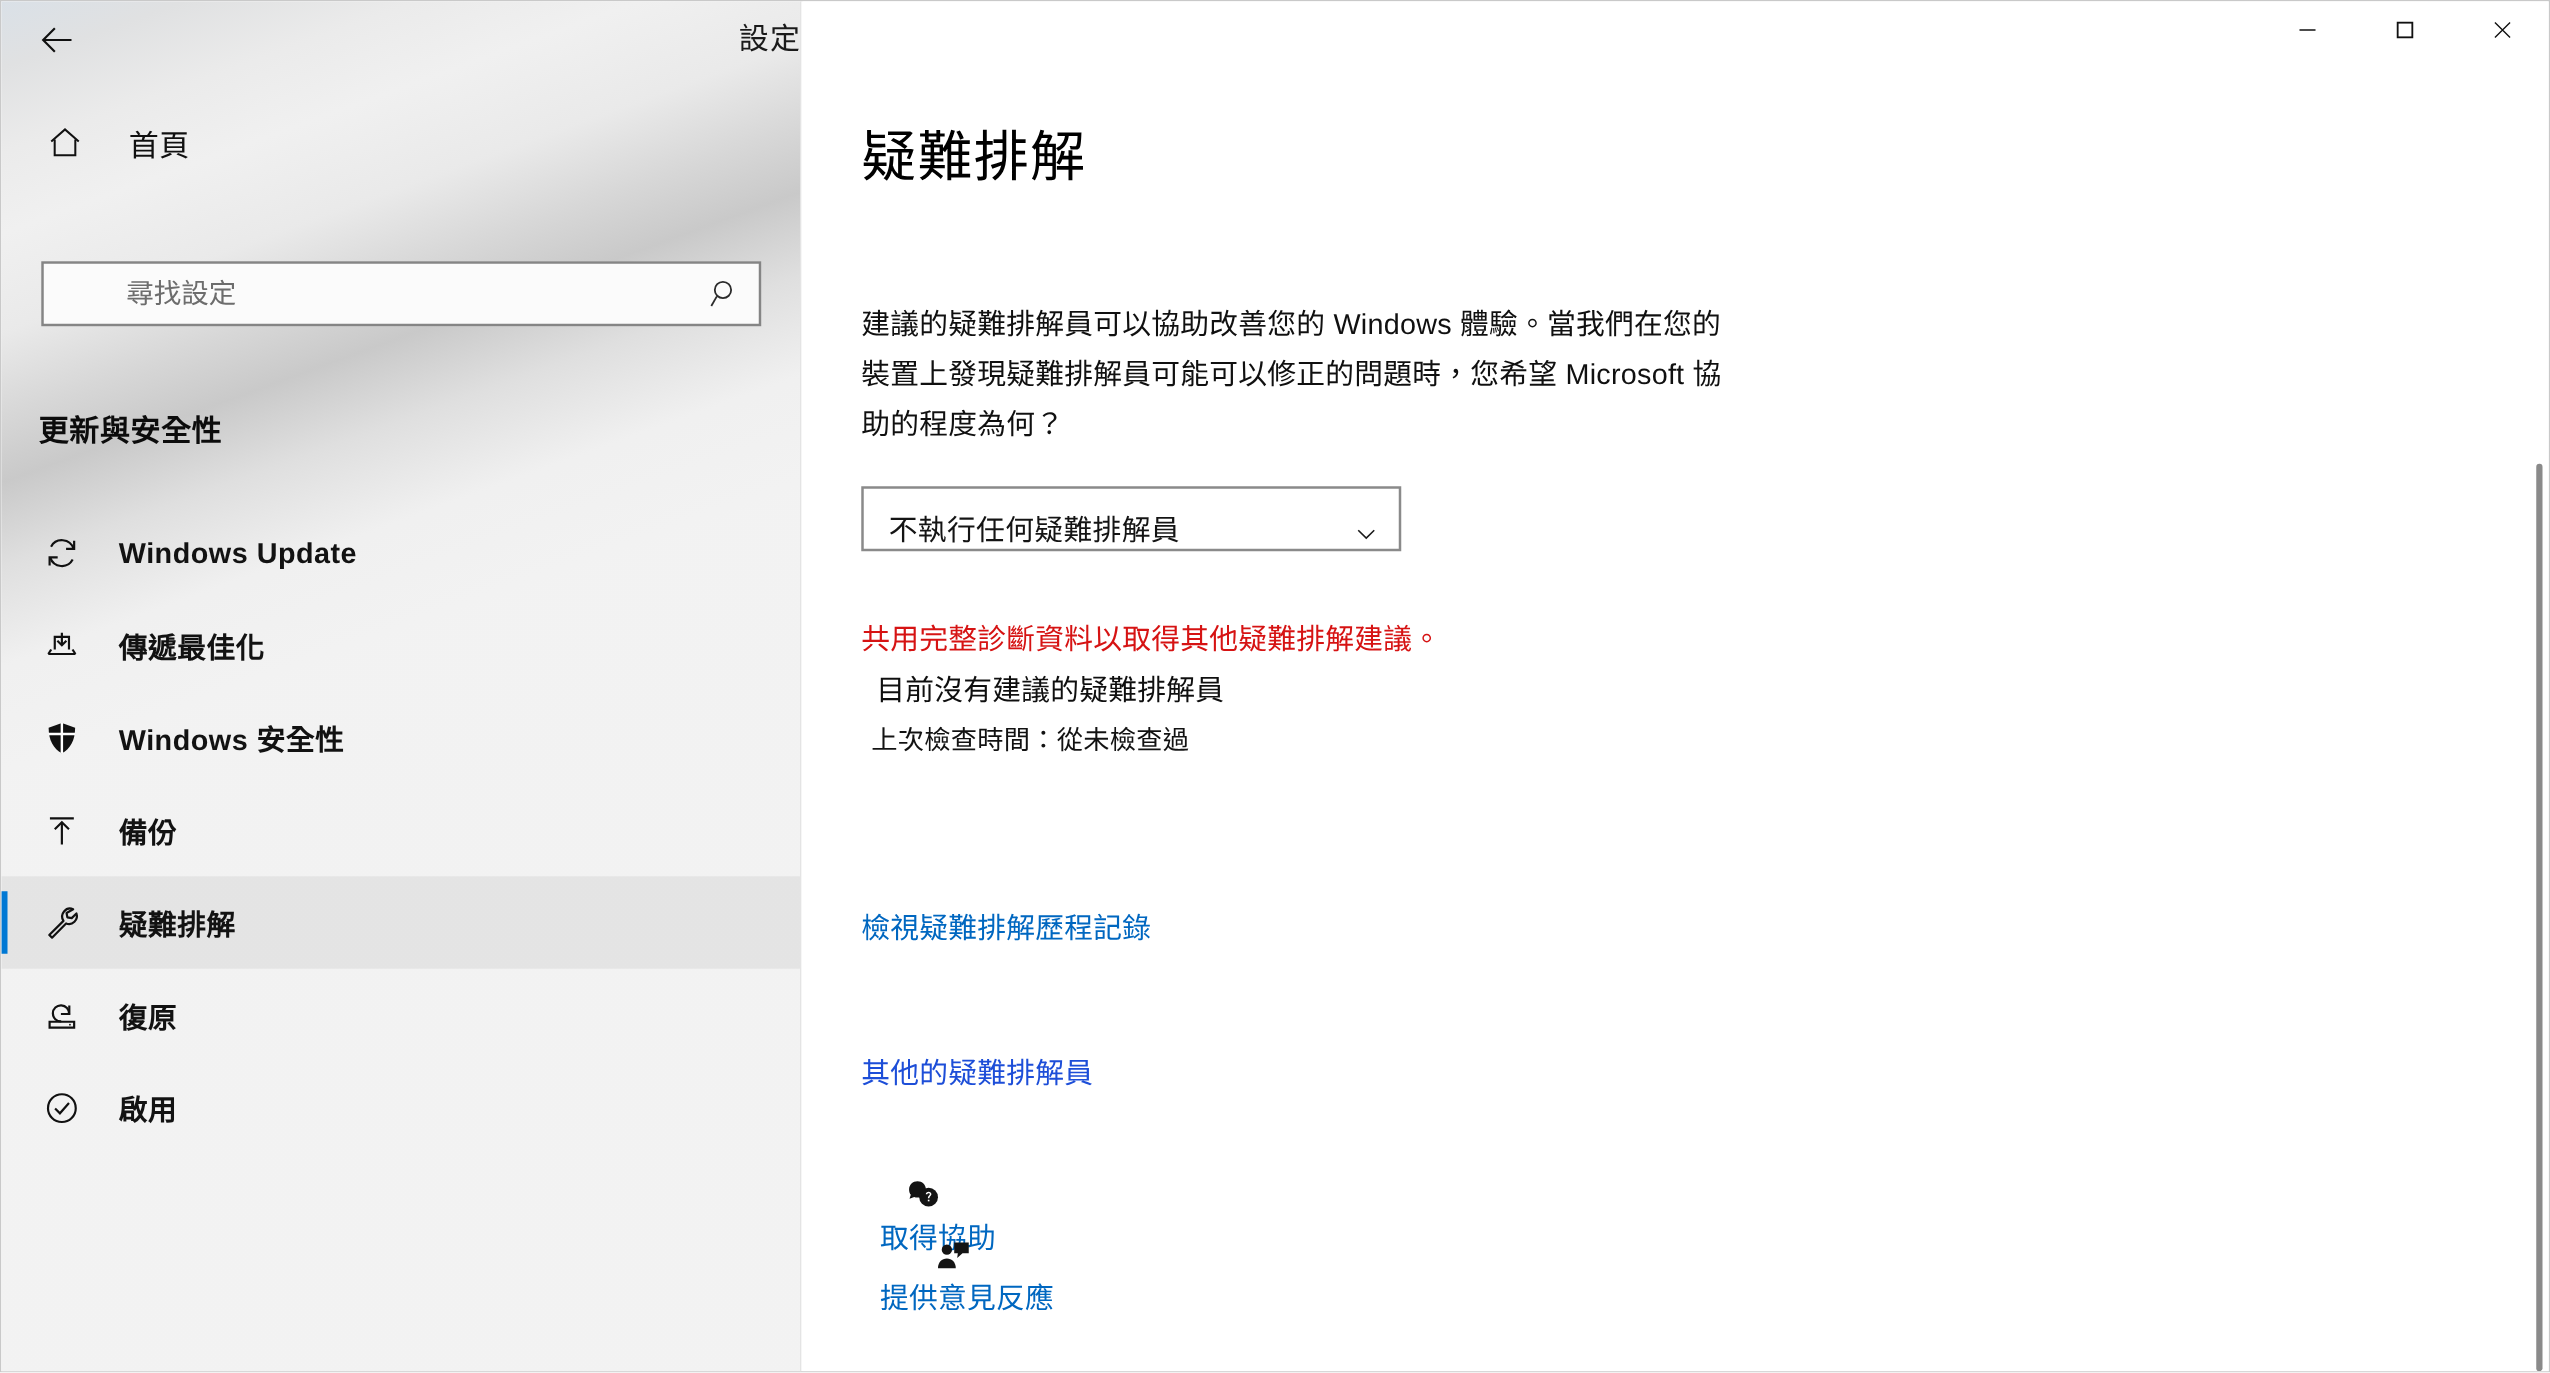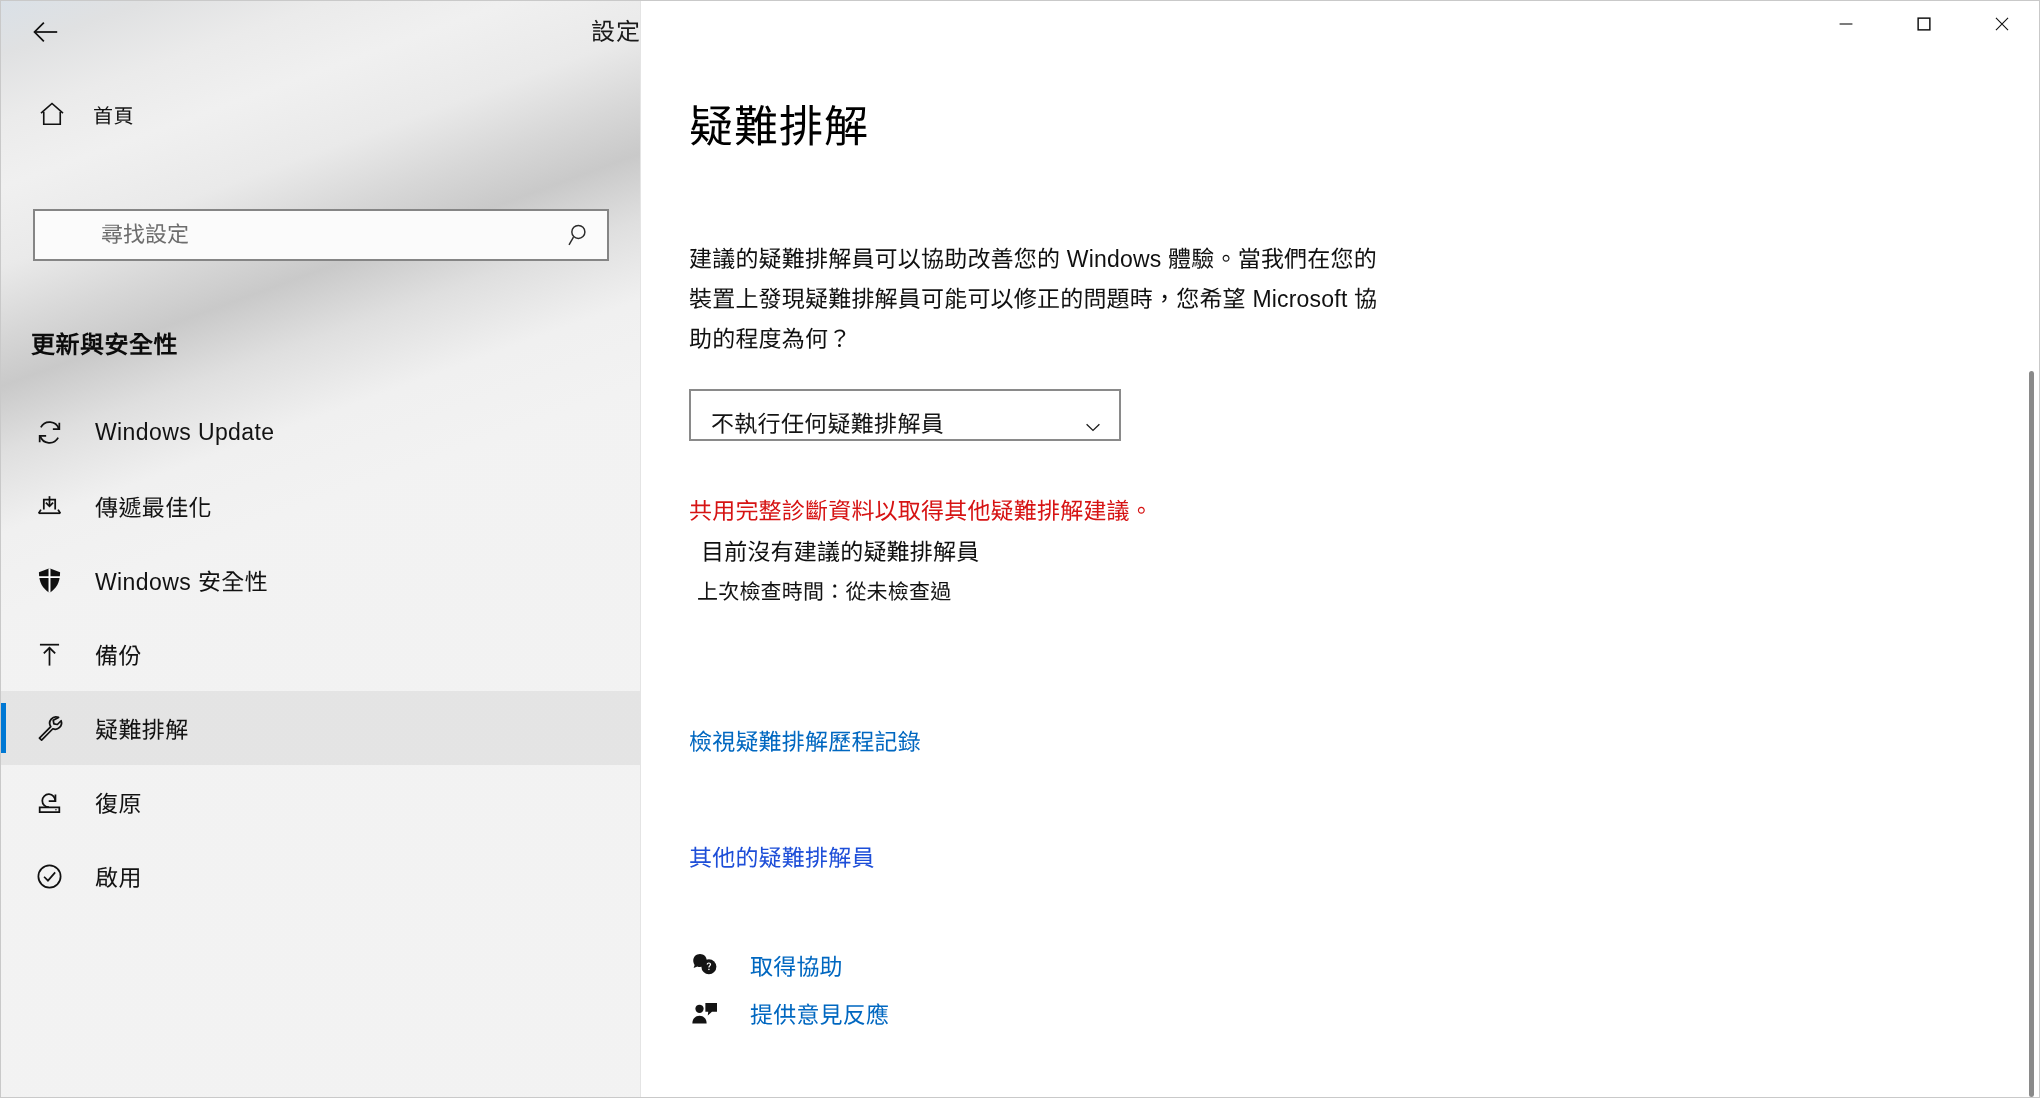--- a/index.html
+++ b/index.html
@@ -126,23 +126,23 @@
     cursor: pointer;
   }
   .home-icon {
     width: 54px;
     margin-left: 24px;
     display: flex;
     align-items: center;
     justify-content: center;
   }
   .home-label {
-    font-size: 20px;
+    font-size: 24px;
     color: #101010;
-    margin-left: 14px;
+    margin-left: 24px;
     letter-spacing: 0.5px;
   }
 
   .search-wrap {
     position: absolute;
     left: 32px;
     top: 208px;
     width: 576px;
     height: 52px;
     background: #fbfbfb;
@@ -179,22 +179,23 @@
     top: 324px;
     font-size: 24px;
     font-weight: bold;
     color: #0c0c0c;
     letter-spacing: 0.5px;
   }
 
   .navlist {
     position: absolute;
     left: 0;
-    top: 394px;
+    top: 404px;
     width: 640px;
+    font-weight: bold;
   }
 
   .nav-item {
     position: relative;
     display: flex;
     align-items: center;
     height: 74px;
     cursor: pointer;
   }
   .nav-item.selected { background: rgba(0,0,0,0.055); }
@@ -340,20 +341,21 @@
     left: 40px;
     top: 940px;
     width: 700px;
   }
   .help-row {
     display: flex;
     align-items: center;
     height: 48px;
     cursor: pointer;
     width: max-content;
+    flex-direction: column;
   }
   .help-icon {
     width: 46px;
     display: flex;
     align-items: center;
     justify-content: center;
     flex-shrink: 0;
   }
   .help-icon svg { display: block; }
   .help-label {

